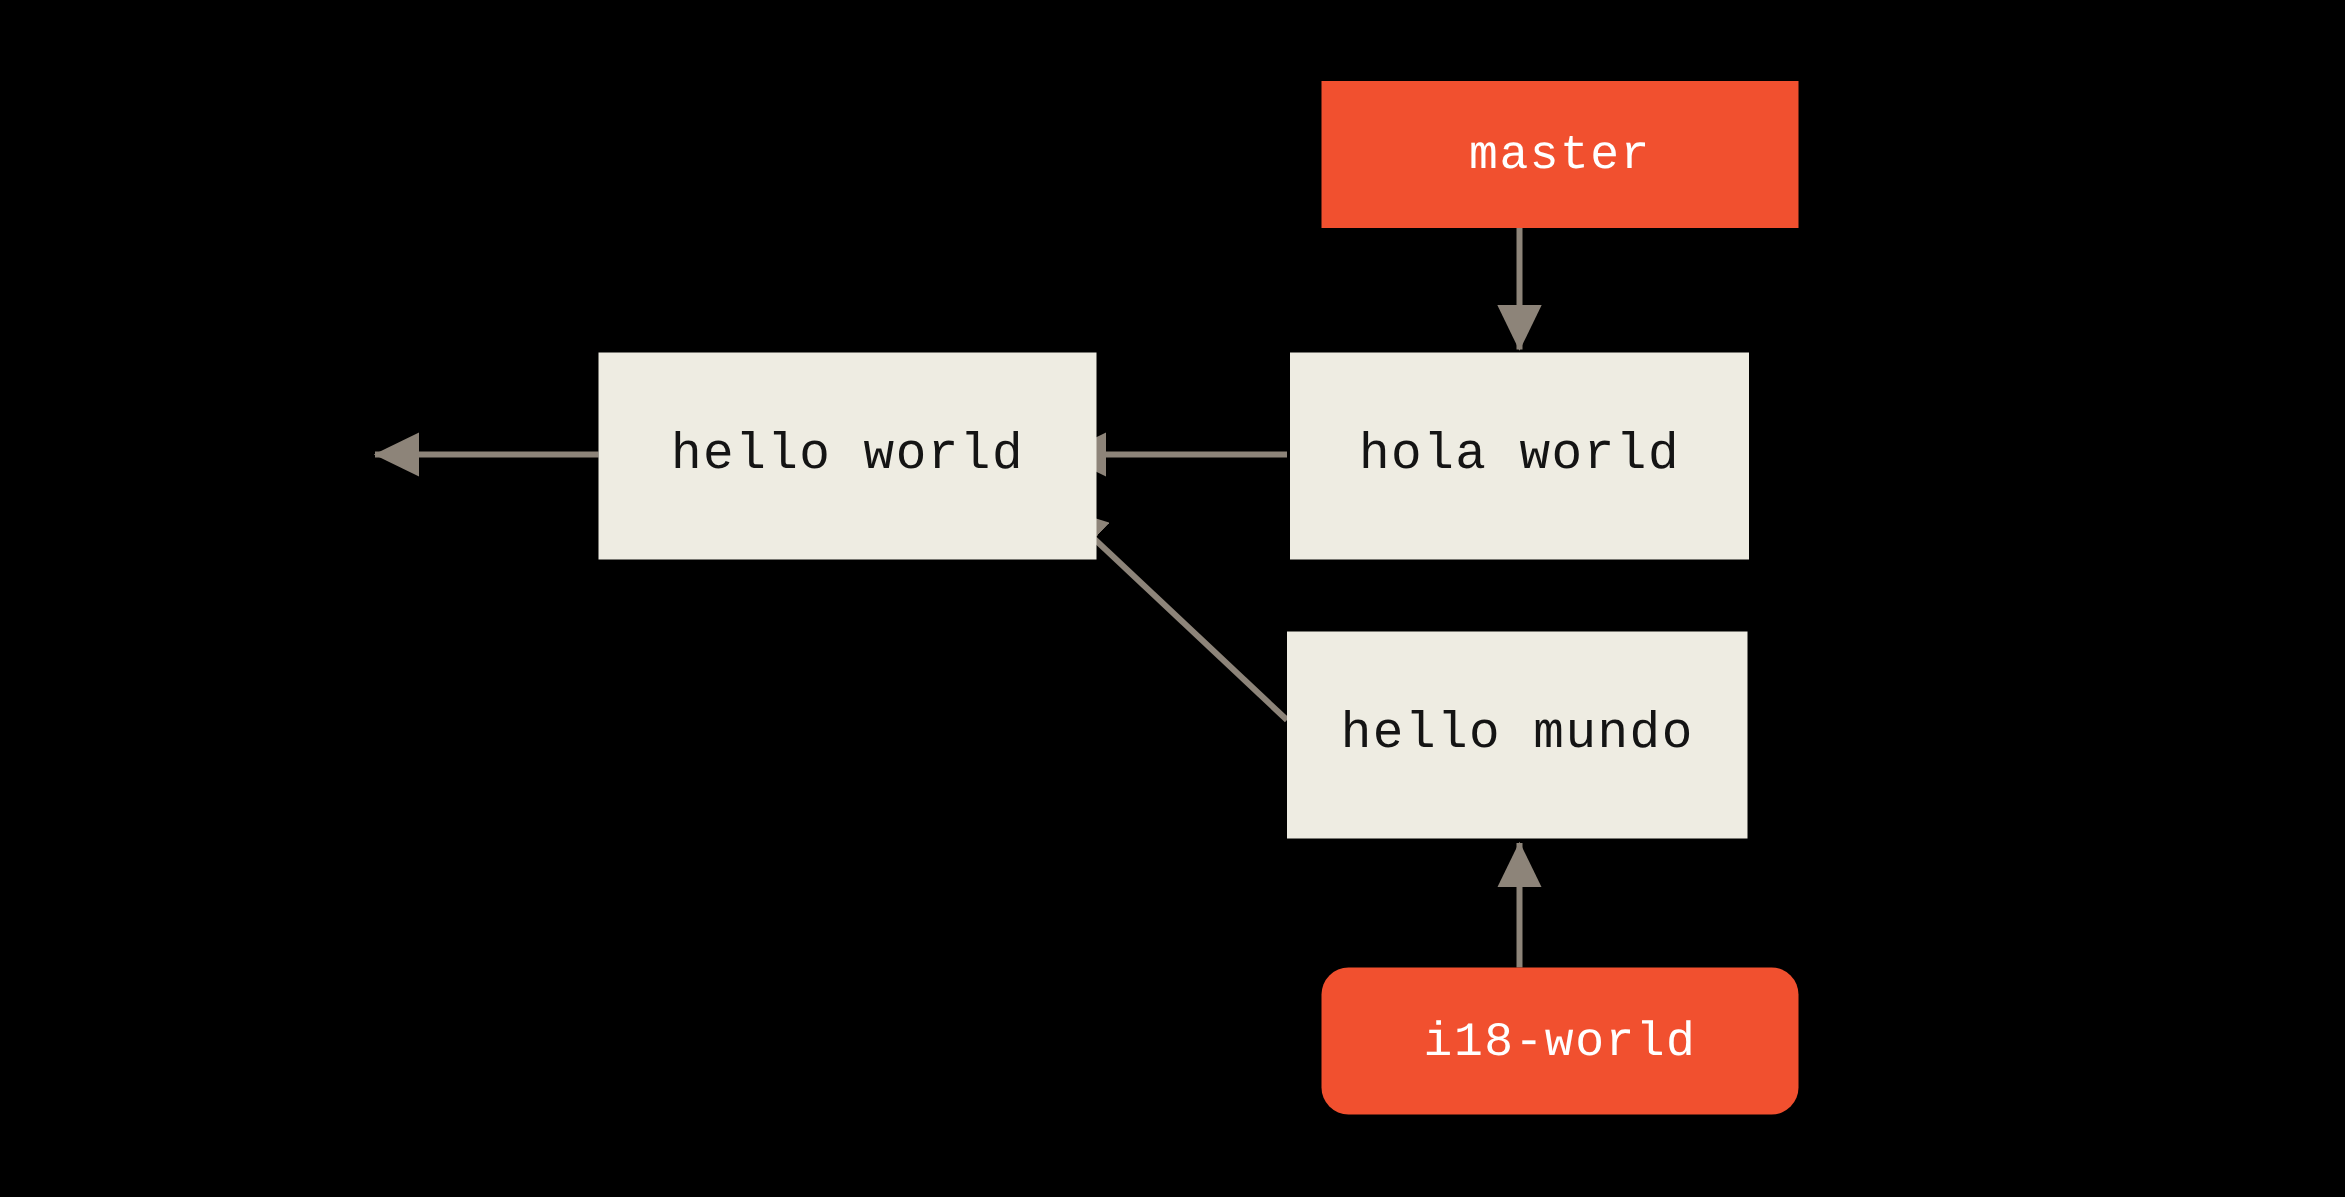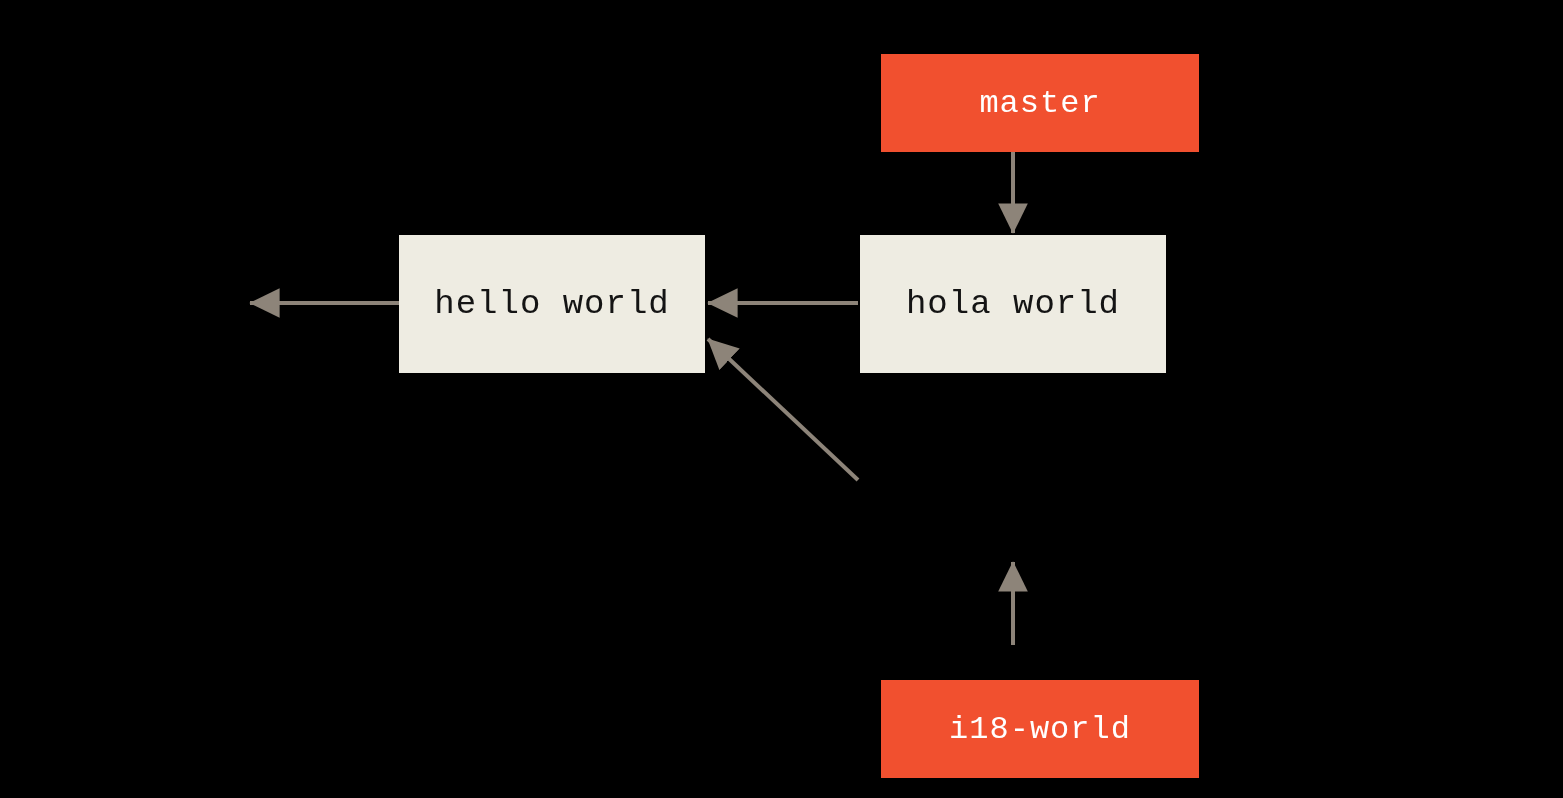--- a/index.html
+++ b/index.html
@@ -52,23 +52,23 @@
     letter-spacing: 1px;
   }
   .commit-box {
     background: var(--commit-box-bg);
     color: var(--commit-box-text);
     font-size: 34px;
     letter-spacing: 1px;
   }
   .branch-master   { left: 881px; top: 54px;  width: 318px; height: 98px; }
   .commit-hola     { left: 860px; top: 235px; width: 306px; height: 138px; text-align: center; }
-  .commit-hello    { left: 399px; top: 235px; width: 306px; height: 138px; }
+  .commit-hello    { left: 399px; top: 235px; width: 332px; height: 138px; }
   .commit-mundo    { left: 858px; top: 421px; width: 307px; height: 138px; }
-  .branch-i18      { left: 881px; top: 680px; width: 318px; height: 98px; }
+  .branch-i18      { left: 881px; top: 645px; width: 318px; height: 98px; border-radius: 18px; }
 </style>
 </head>
 <body>
 
 <div class="canvas">
 
   <svg class="edges-layer" viewBox="0 0 1563 798" xmlns="http://www.w3.org/2000/svg">
     <defs>
       <marker id="arrowhead" markerUnits="strokeWidth" markerWidth="8" markerHeight="7.4" refX="7.4" refY="3.7" orient="auto">
         <path class="arrowhead-shape" d="M0,0 L7.6,3.7 L0,7.4 Z"></path>
@@ -91,18 +91,21 @@
   </div>
 
   <div class="node commit-box commit-hello">
     <span>hello world</span>
   </div>
 
   <div class="node commit-box commit-hola">
     <span>hola world</span>
   </div>
 
+  <div class="node commit-box commit-mundo">
+    <span>hello mundo</span>
+  </div>
 
   <div class="node branch-label branch-i18">
     <span>i18-world</span>
   </div>
 
 </div>
 
 </body></html>

